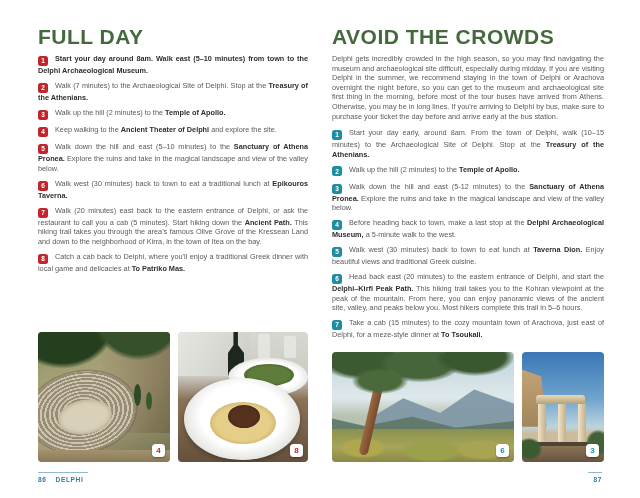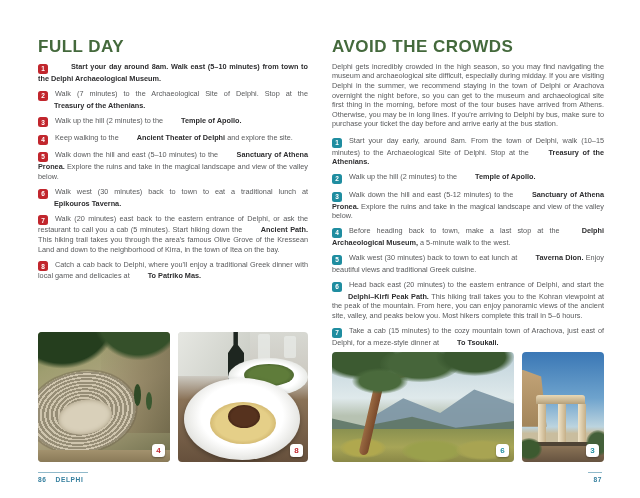--- a/index.html
+++ b/index.html
@@ -6,32 +6,32 @@
   body{
     width:640px;height:498px;background:#ffffff;overflow:hidden;position:relative;
     font-family:"Liberation Sans", sans-serif;
     -webkit-font-smoothing:antialiased;
   }
   .page{position:absolute;top:26px;height:472px;}
   .page.left{left:38px;width:270px;}
   .page.right{left:332px;width:272px;}
 
   .title{
-    margin:12px 0 6px 0;font-size:17px;font-weight:bold;letter-spacing:.5px;
+    margin:0 0 6px 0;font-size:21px;font-weight:bold;letter-spacing:.5px;
     color:var(--green);line-height:1.05;
   }
   .intro{
     margin:0 0 7px 0;font-size:7.3px;line-height:9.6px;color:var(--body);
     text-align:justify;
   }
   .step{
     margin:5.5px 0 0 0;font-size:7.3px;line-height:9.6px;color:var(--body);
     text-align:justify;
   }
-  .step strong{color:var(--bold);padding-left:16px;}
+  .step strong{color:var(--bold);}
   .stepnum{
     display:inline-flex;align-items:center;justify-content:center;
     width:10px;height:10px;border-radius:2.5px;margin-right:7px;
     color:#fff;font-size:6.5px;font-weight:bold;vertical-align:-2px;
     font-style:normal;
   }
   .page.left .stepnum{background:var(--red);}
   .page.right .stepnum{background:var(--teal);}
 
   

